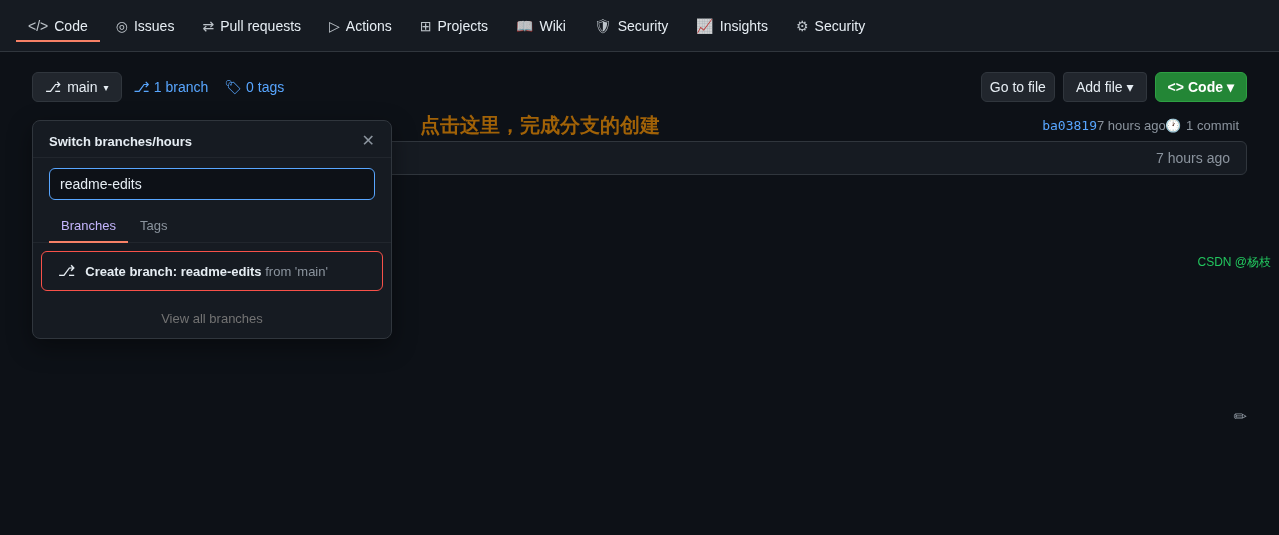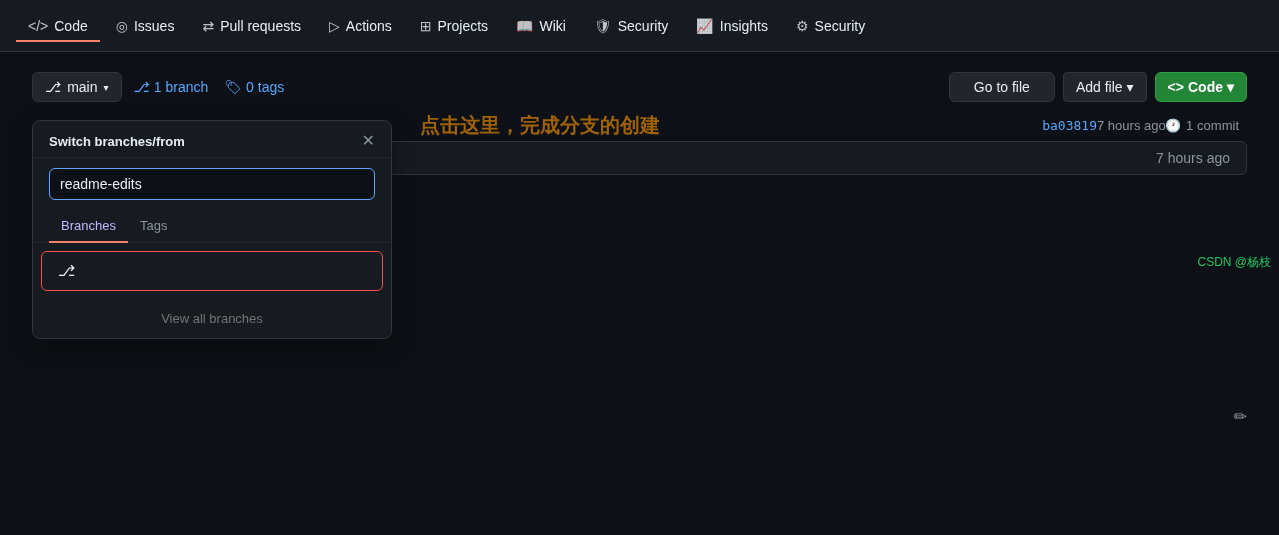--- a/index.html
+++ b/index.html
@@ -85,21 +85,21 @@
     
     .action-buttons {
       margin-left: auto;
       display: flex;
       gap: 8px;
     }
     .btn-secondary {
       background: #21262d;
       border: 1px solid #30363d;
       color: #e6edf3;
-      padding: 6px 24px;
+      padding: 6px 8px;
       border-radius: 6px;
       cursor: pointer;
       font-size: 14px;
     }
     .btn-add {
       background: #21262d;
       border: 1px solid #30363d;
       color: #e6edf3;
       padding: 6px 12px;
       border-radius: 4px;
@@ -372,30 +372,34 @@
       <button class="btn-green">
         <span>&lt;&gt;</span>
         <span>Code</span>
         <span>▾</span>
       </button>
     </div>
   </div>
 
   <div class="dropdown-popup">
     <div class="dropdown-header">
-      <span class="dropdown-title">Switch branches/from</span>
+      <span class="dropdown-title">Switch branches/hours</span>
       <button class="close-btn">✕</button>
     </div>
     <input class="search-input" type="text" value="readme-edits" style="">
     <div class="tabs-row">
       <div class="tab active">Branches</div>
       <div class="tab">Tags</div>
     </div>
     <div class="create-branch-item">
       <span style="font-size:15px;">⎇</span>
+      <span class="create-branch-text">
+        <strong><span>Create branch:</span> <span>readme-edits</span></strong>
+        <span class="from-text">from 'main'</span>
+      </span>
     </div>
     <a href="#" class="view-all-link">View all branches</a>
   </div>
 
   <div class="annotation">
     <span>点击这里，完成分支的创建</span>
   </div>
 
   <div class="commit-row" style="margin-top: 8px;">
     <span class="commit-hash">ba03819</span>

